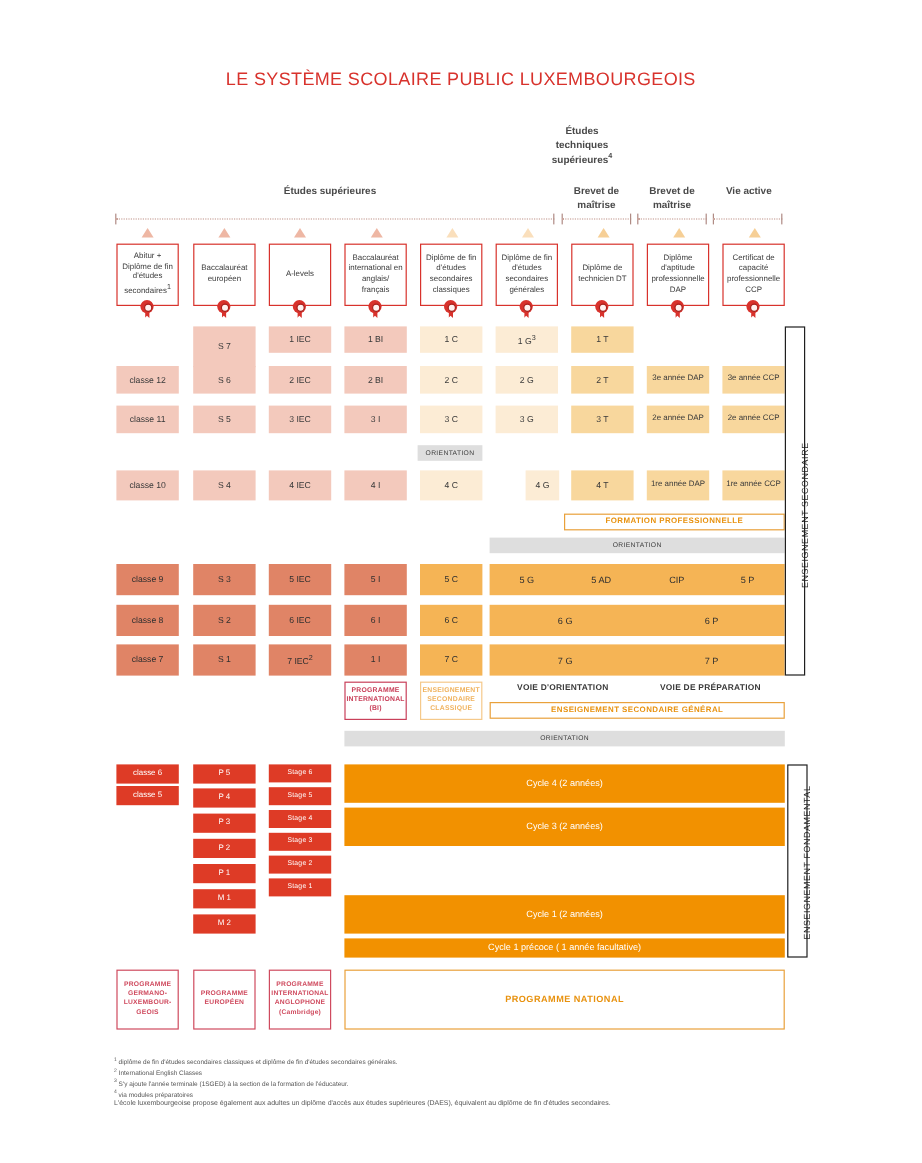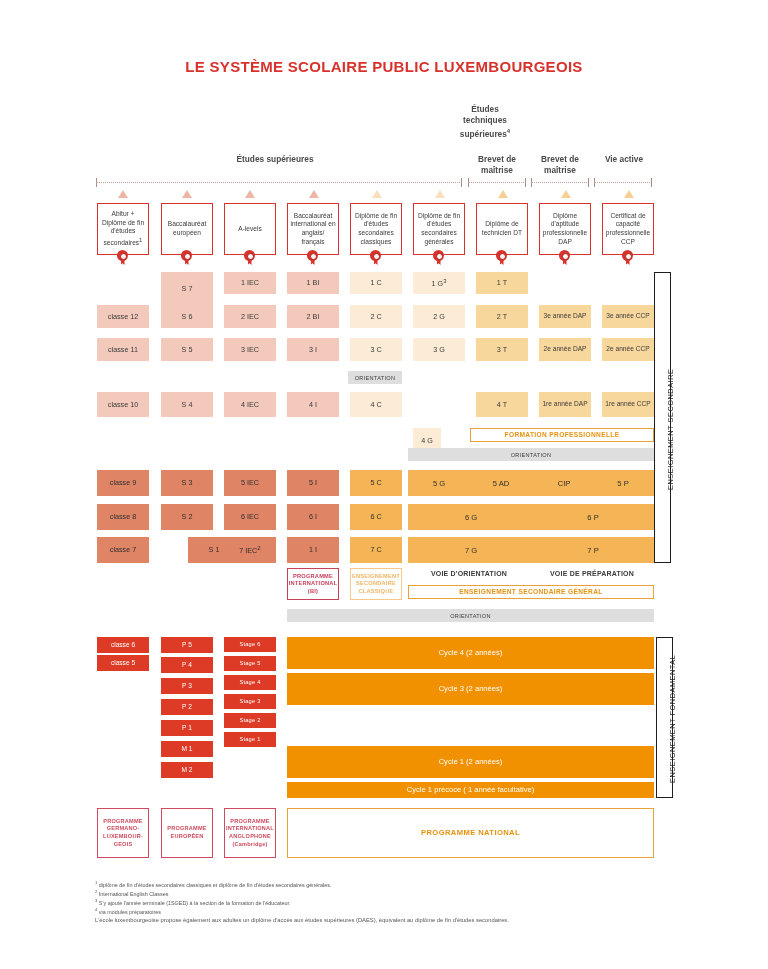--- a/index.html
+++ b/index.html
@@ -7,21 +7,21 @@
     width:768px;height:969px;background:#ffffff;
     font-family:"Liberation Sans", sans-serif;
     color:#2e2e2e;
     position:relative;overflow:hidden;
   }
   .page{position:absolute;left:0;top:0;width:768px;height:969px;}
 
   
   .title{
     position:absolute;left:0;top:58px;width:768px;text-align:center;
-    font-size:15px;font-weight:bold;letter-spacing:.3px;color:#d8322c;
+    font-size:15px;font-weight:normal;letter-spacing:.3px;color:#d8322c;
   }
 
   
   .hdr{
     position:absolute;text-align:center;font-size:8.3px;font-weight:bold;
     color:#4a4a4a;line-height:11px;
   }
   .ets{position:absolute;left:455px;top:104px;width:60px;text-align:center;
        font-size:8.3px;font-weight:bold;color:#4a4a4a;line-height:11px;}
   .sup{font-size:6px;vertical-align:super;}
@@ -233,21 +233,21 @@
   <div class="bx c-sand lbl7" style="left:539px;top:338px;width:52px;height:23px;">2e année DAP</div>
   <div class="bx c-sand lbl7" style="left:602px;top:338px;width:52px;height:23px;">2e année CCP</div>
 
   <div class="bx c-grey orient" style="left:348px;top:371px;width:54px;height:13px;">ORIENTATION</div>
 
   <div class="bx c-rose lbl8" style="left:97px;top:392px;width:52px;height:25px;">classe 10</div>
   <div class="bx c-rose lbl8" style="left:161px;top:392px;width:52px;height:25px;">S 4</div>
   <div class="bx c-rose lbl8" style="left:224px;top:392px;width:52px;height:25px;">4 IEC</div>
   <div class="bx c-rose lbl8" style="left:287px;top:392px;width:52px;height:25px;">4 I</div>
   <div class="bx c-cream2 lbl8" style="left:350px;top:392px;width:52px;height:25px;">4 C</div>
-  <div class="bx c-cream2 lbl8" style="left:413px;top:392px;width:28px;height:25px;margin-top:36px;">4 G</div>
+  <div class="bx c-cream2 lbl8" style="left:438px;top:392px;width:28px;height:25px;">4 G</div>
   <div class="bx c-sand lbl8" style="left:476px;top:392px;width:52px;height:25px;">4 T</div>
   <div class="bx c-sand lbl7" style="left:539px;top:392px;width:52px;height:25px;">1re année DAP</div>
   <div class="bx c-sand lbl7" style="left:602px;top:392px;width:52px;height:25px;">1re année CCP</div>
 
   <div class="bx outl-o" style="left:470px;top:428px;width:184px;height:14px;">FORMATION PROFESSIONNELLE</div>
 
   <div class="bx c-grey orient" style="left:408px;top:448px;width:246px;height:13px;">ORIENTATION</div>
 
   <div class="bx c-terra lbl8" style="left:97px;top:470px;width:52px;height:26px;">classe 9</div>
   <div class="bx c-terra lbl8" style="left:161px;top:470px;width:52px;height:26px;">S 3</div>
@@ -263,21 +263,21 @@
   <div class="bx c-terra lbl8" style="left:97px;top:504px;width:52px;height:26px;">classe 8</div>
   <div class="bx c-terra lbl8" style="left:161px;top:504px;width:52px;height:26px;">S 2</div>
   <div class="bx c-terra lbl8" style="left:224px;top:504px;width:52px;height:26px;">6 IEC</div>
   <div class="bx c-terra lbl8" style="left:287px;top:504px;width:52px;height:26px;">6 I</div>
   <div class="bx c-orange lbl8" style="left:350px;top:504px;width:52px;height:26px;">6 C</div>
   <div class="bx c-orange" style="left:408px;top:504px;width:246px;height:26px;"></div>
   <div class="bandlbl" style="left:408px;top:513px;width:126px;">6 G</div>
   <div class="bandlbl" style="left:534px;top:513px;width:118px;">6 P</div>
 
   <div class="bx c-terra lbl8" style="left:97px;top:537px;width:52px;height:26px;">classe 7</div>
-  <div class="bx c-terra lbl8" style="left:161px;top:537px;width:52px;height:26px;margin-left:27px;">S 1</div>
+  <div class="bx c-terra lbl8" style="left:161px;top:537px;width:52px;height:26px;">S 1</div>
   <div class="bx c-terra lbl8" style="left:224px;top:537px;width:52px;height:26px;">
     <span><span>7 IEC</span><span class="sup">2</span></span>
   </div>
   <div class="bx c-terra lbl8" style="left:287px;top:537px;width:52px;height:26px;">1 I</div>
   <div class="bx c-orange lbl8" style="left:350px;top:537px;width:52px;height:26px;">7 C</div>
   <div class="bx c-orange" style="left:408px;top:537px;width:246px;height:26px;"></div>
   <div class="bandlbl" style="left:408px;top:546px;width:126px;">7 G</div>
   <div class="bandlbl" style="left:534px;top:546px;width:118px;">7 P</div>
 
   <div class="bx outl-r" style="left:287px;top:568px;width:52px;height:32px;">PROGRAMME INTERNATIONAL (BI)</div>

